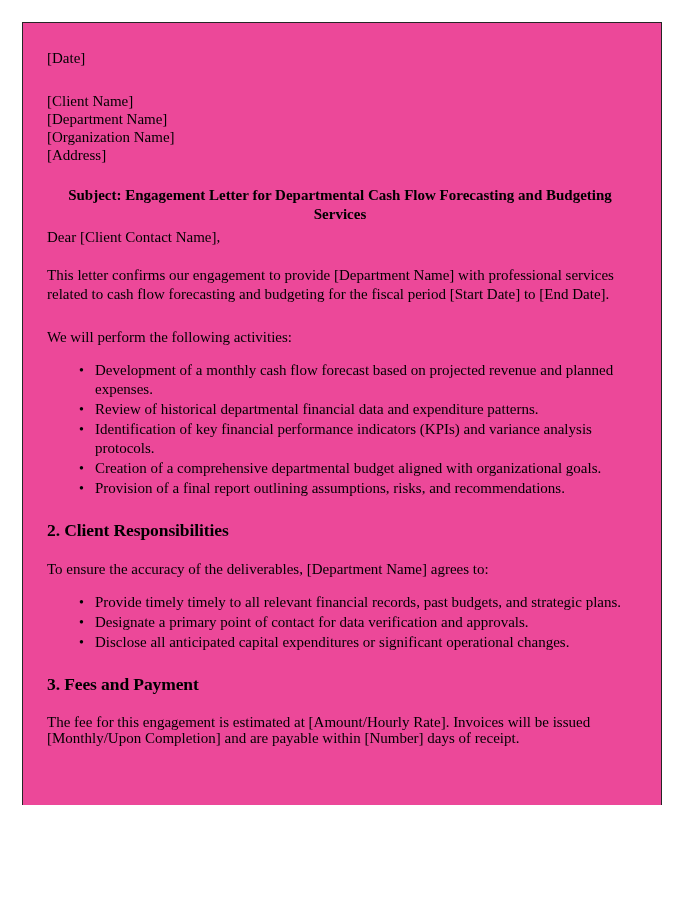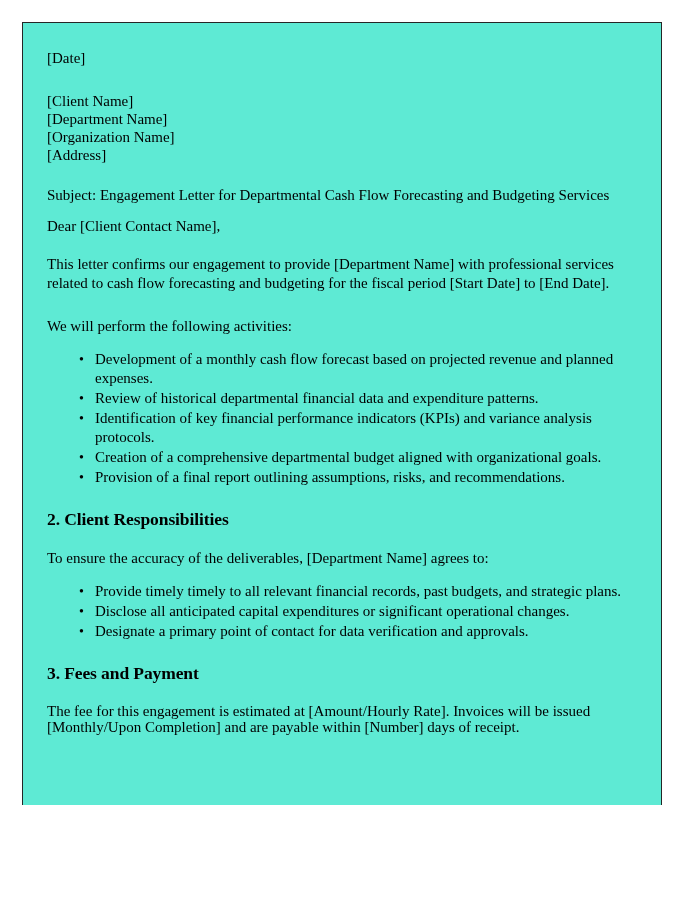--- a/index.html
+++ b/index.html
@@ -19,21 +19,21 @@
     position: absolute;
     left: 22px;
     top: 22px;
     width: 640px;
     height: 783px;
     box-sizing: border-box;
     border-left: 1.5px solid #262626;
     border-right: 1.5px solid #262626;
     border-top: 1.5px solid #262626;
     border-bottom: none;
-    background: #5eead4;
+    background: #ec4899;
   }
 
   .page-inner {
     padding: 26px 28px 0 24px;
   }
 
   .doc-text {
     font-size: 15px;
     line-height: 19px;
   }
@@ -44,24 +44,25 @@
 
   .address-block {
     margin: 0 0 22px 0;
     line-height: 18px;
   }
   .address-block div {
     white-space: nowrap;
   }
 
   .subject-line {
-    font-weight: normal;
-    margin: 0 0 12px 0;
+    font-weight: bold;
+    margin: 0 0 4px 0;
     line-height: 19px;
     max-width: 590px;
+    text-align: center;
   }
 
   .salutation {
     margin: 0 0 19px 0;
   }
 
   .intro-para {
     margin: 0 0 24px 0;
     line-height: 19px;
     max-width: 588px;
@@ -138,22 +139,22 @@
         <li>Creation of a comprehensive departmental budget aligned with organizational goals.</li>
         <li>Provision of a final report outlining assumptions, risks, and recommendations.</li>
       </ul>
     </div>
 
     <div class="section">
       <h2 class="section-heading">2. Client Responsibilities</h2>
       <div class="lead-in">To ensure the accuracy of the deliverables, [Department Name] agrees to:</div>
       <ul class="bullets">
         <li>Provide timely timely to all relevant financial records, past budgets, and strategic plans.</li>
+        <li>Designate a primary point of contact for data verification and approvals.</li>
         <li>Disclose all anticipated capital expenditures or significant operational changes.</li>
-        <li>Designate a primary point of contact for data verification and approvals.</li>
       </ul>
     </div>
 
     <div class="section">
       <h2 class="section-heading">3. Fees and Payment</h2>
       <div class="fees-para">The fee for this engagement is estimated at [Amount/Hourly Rate]. Invoices will be issued [Monthly/Upon Completion] and are payable within [Number] days of receipt.</div>
     </div>
 
   </div>
 </div>

